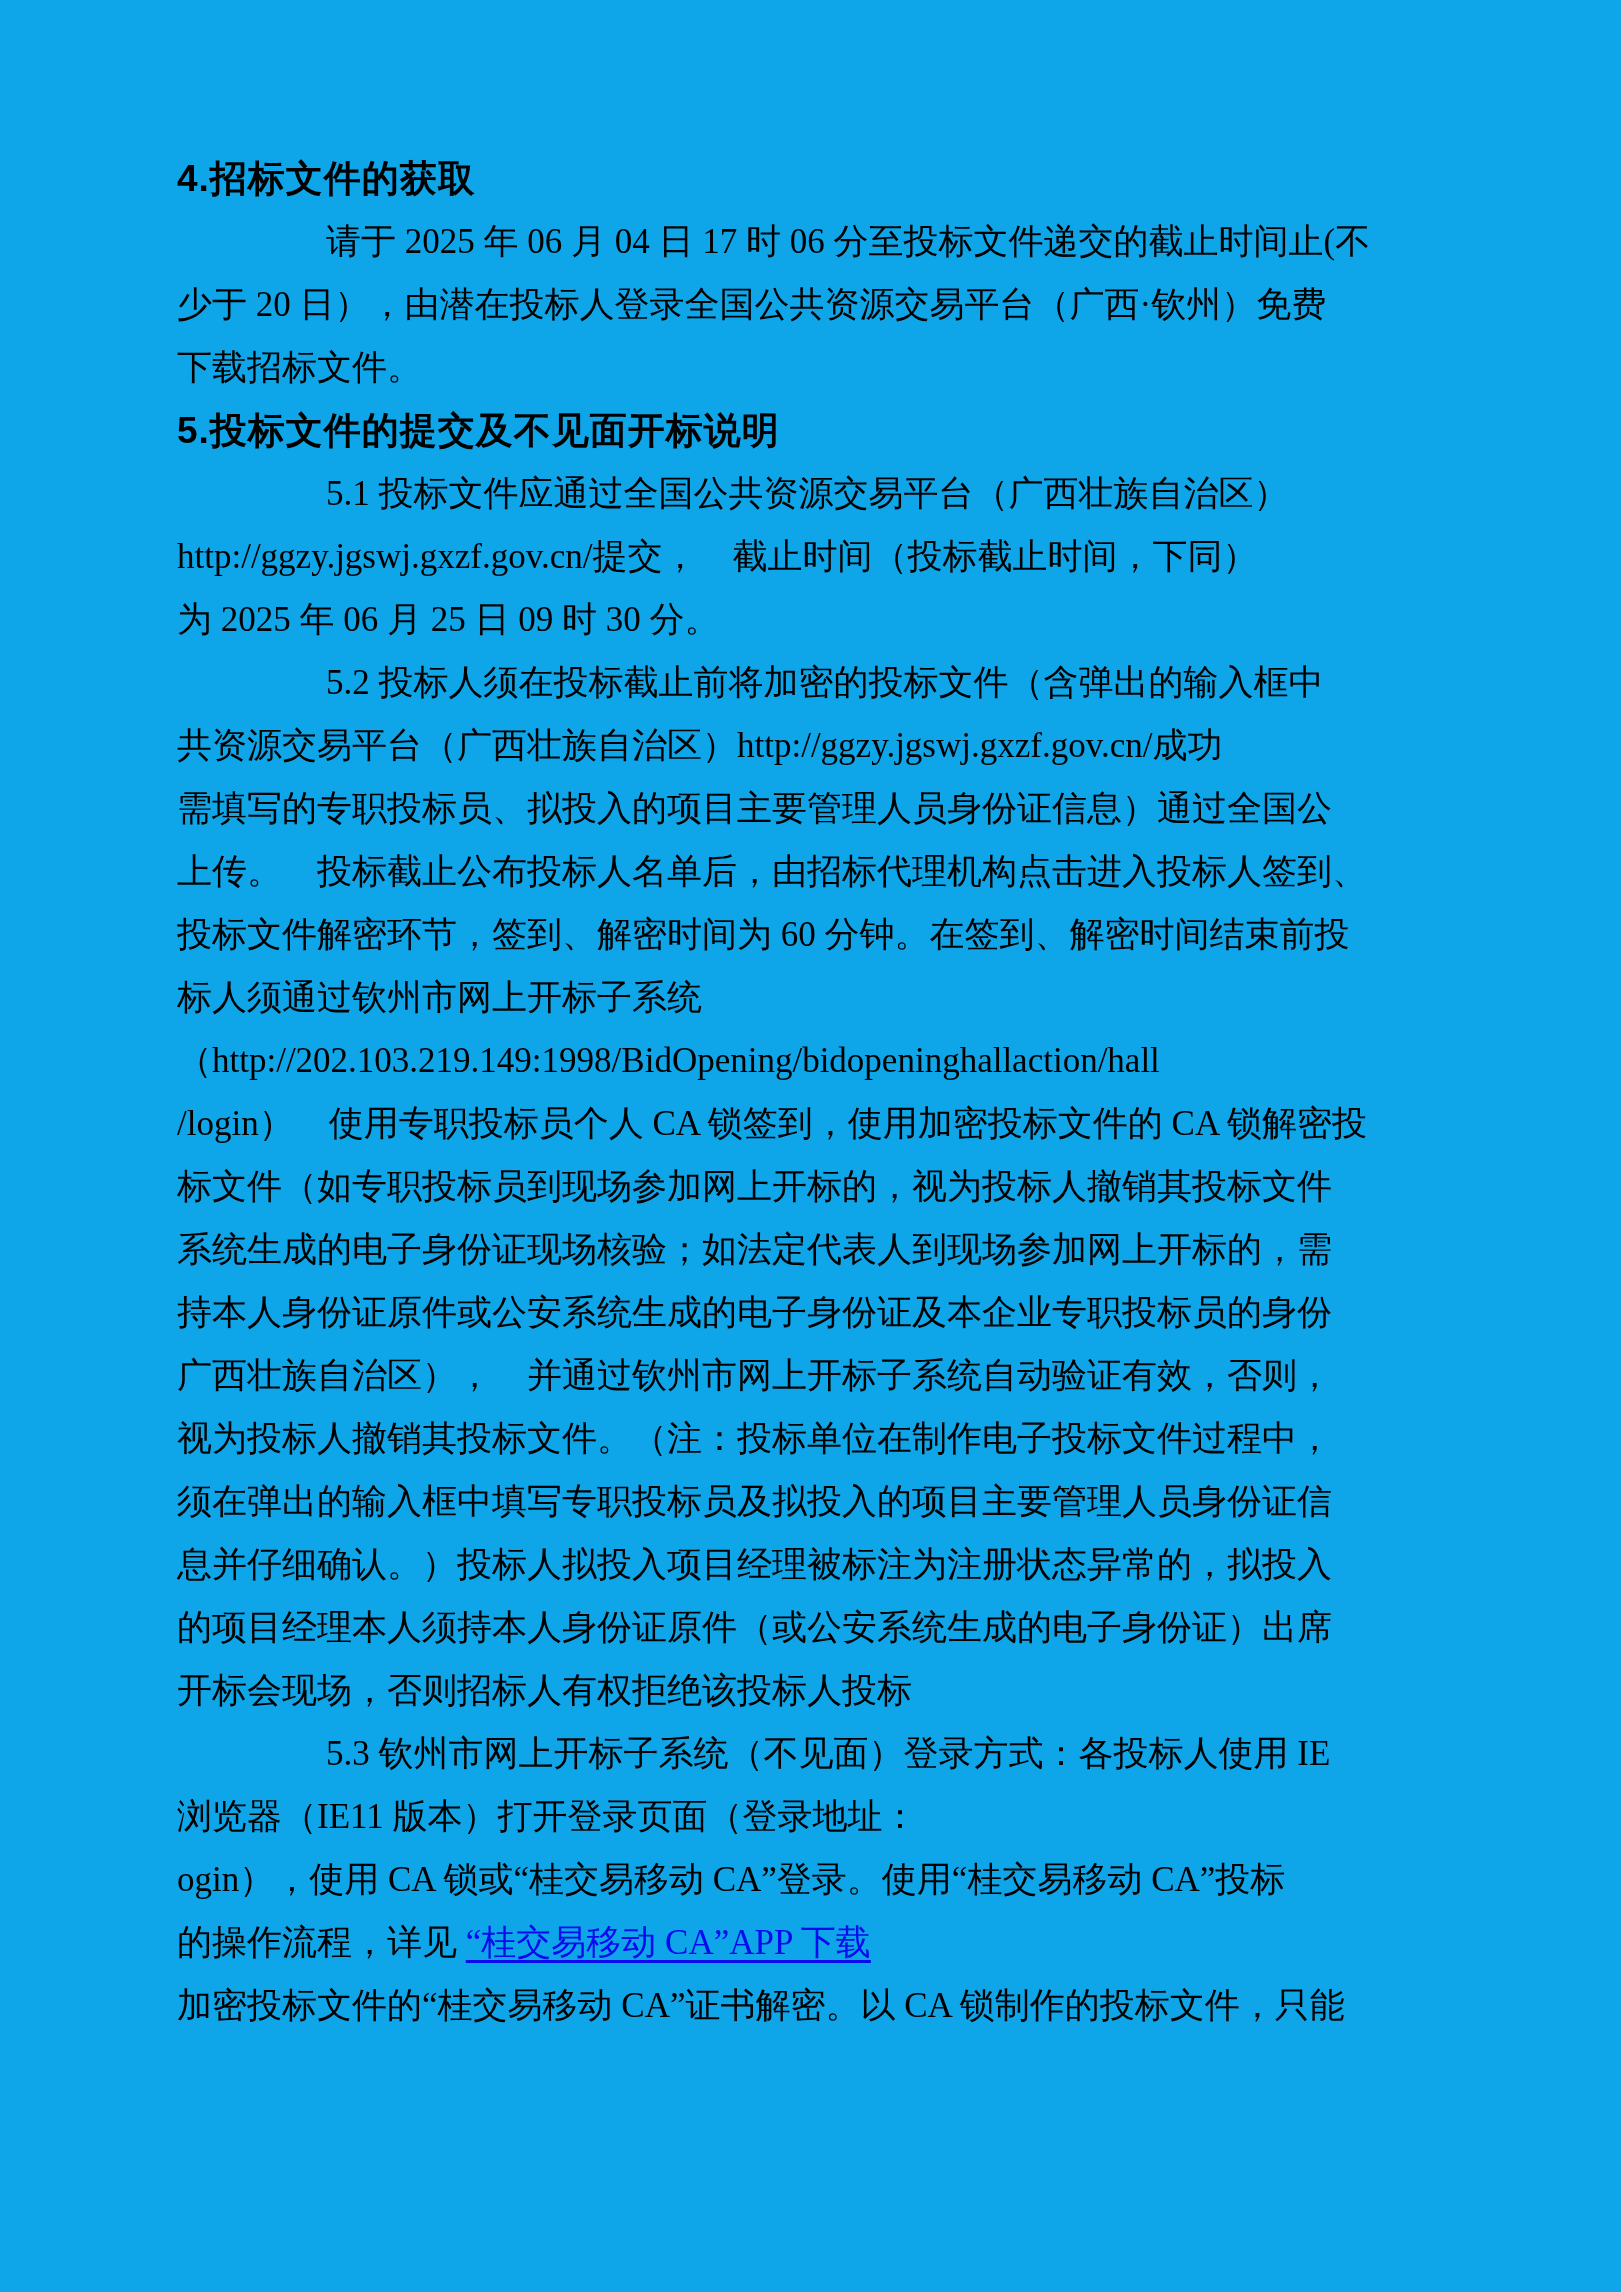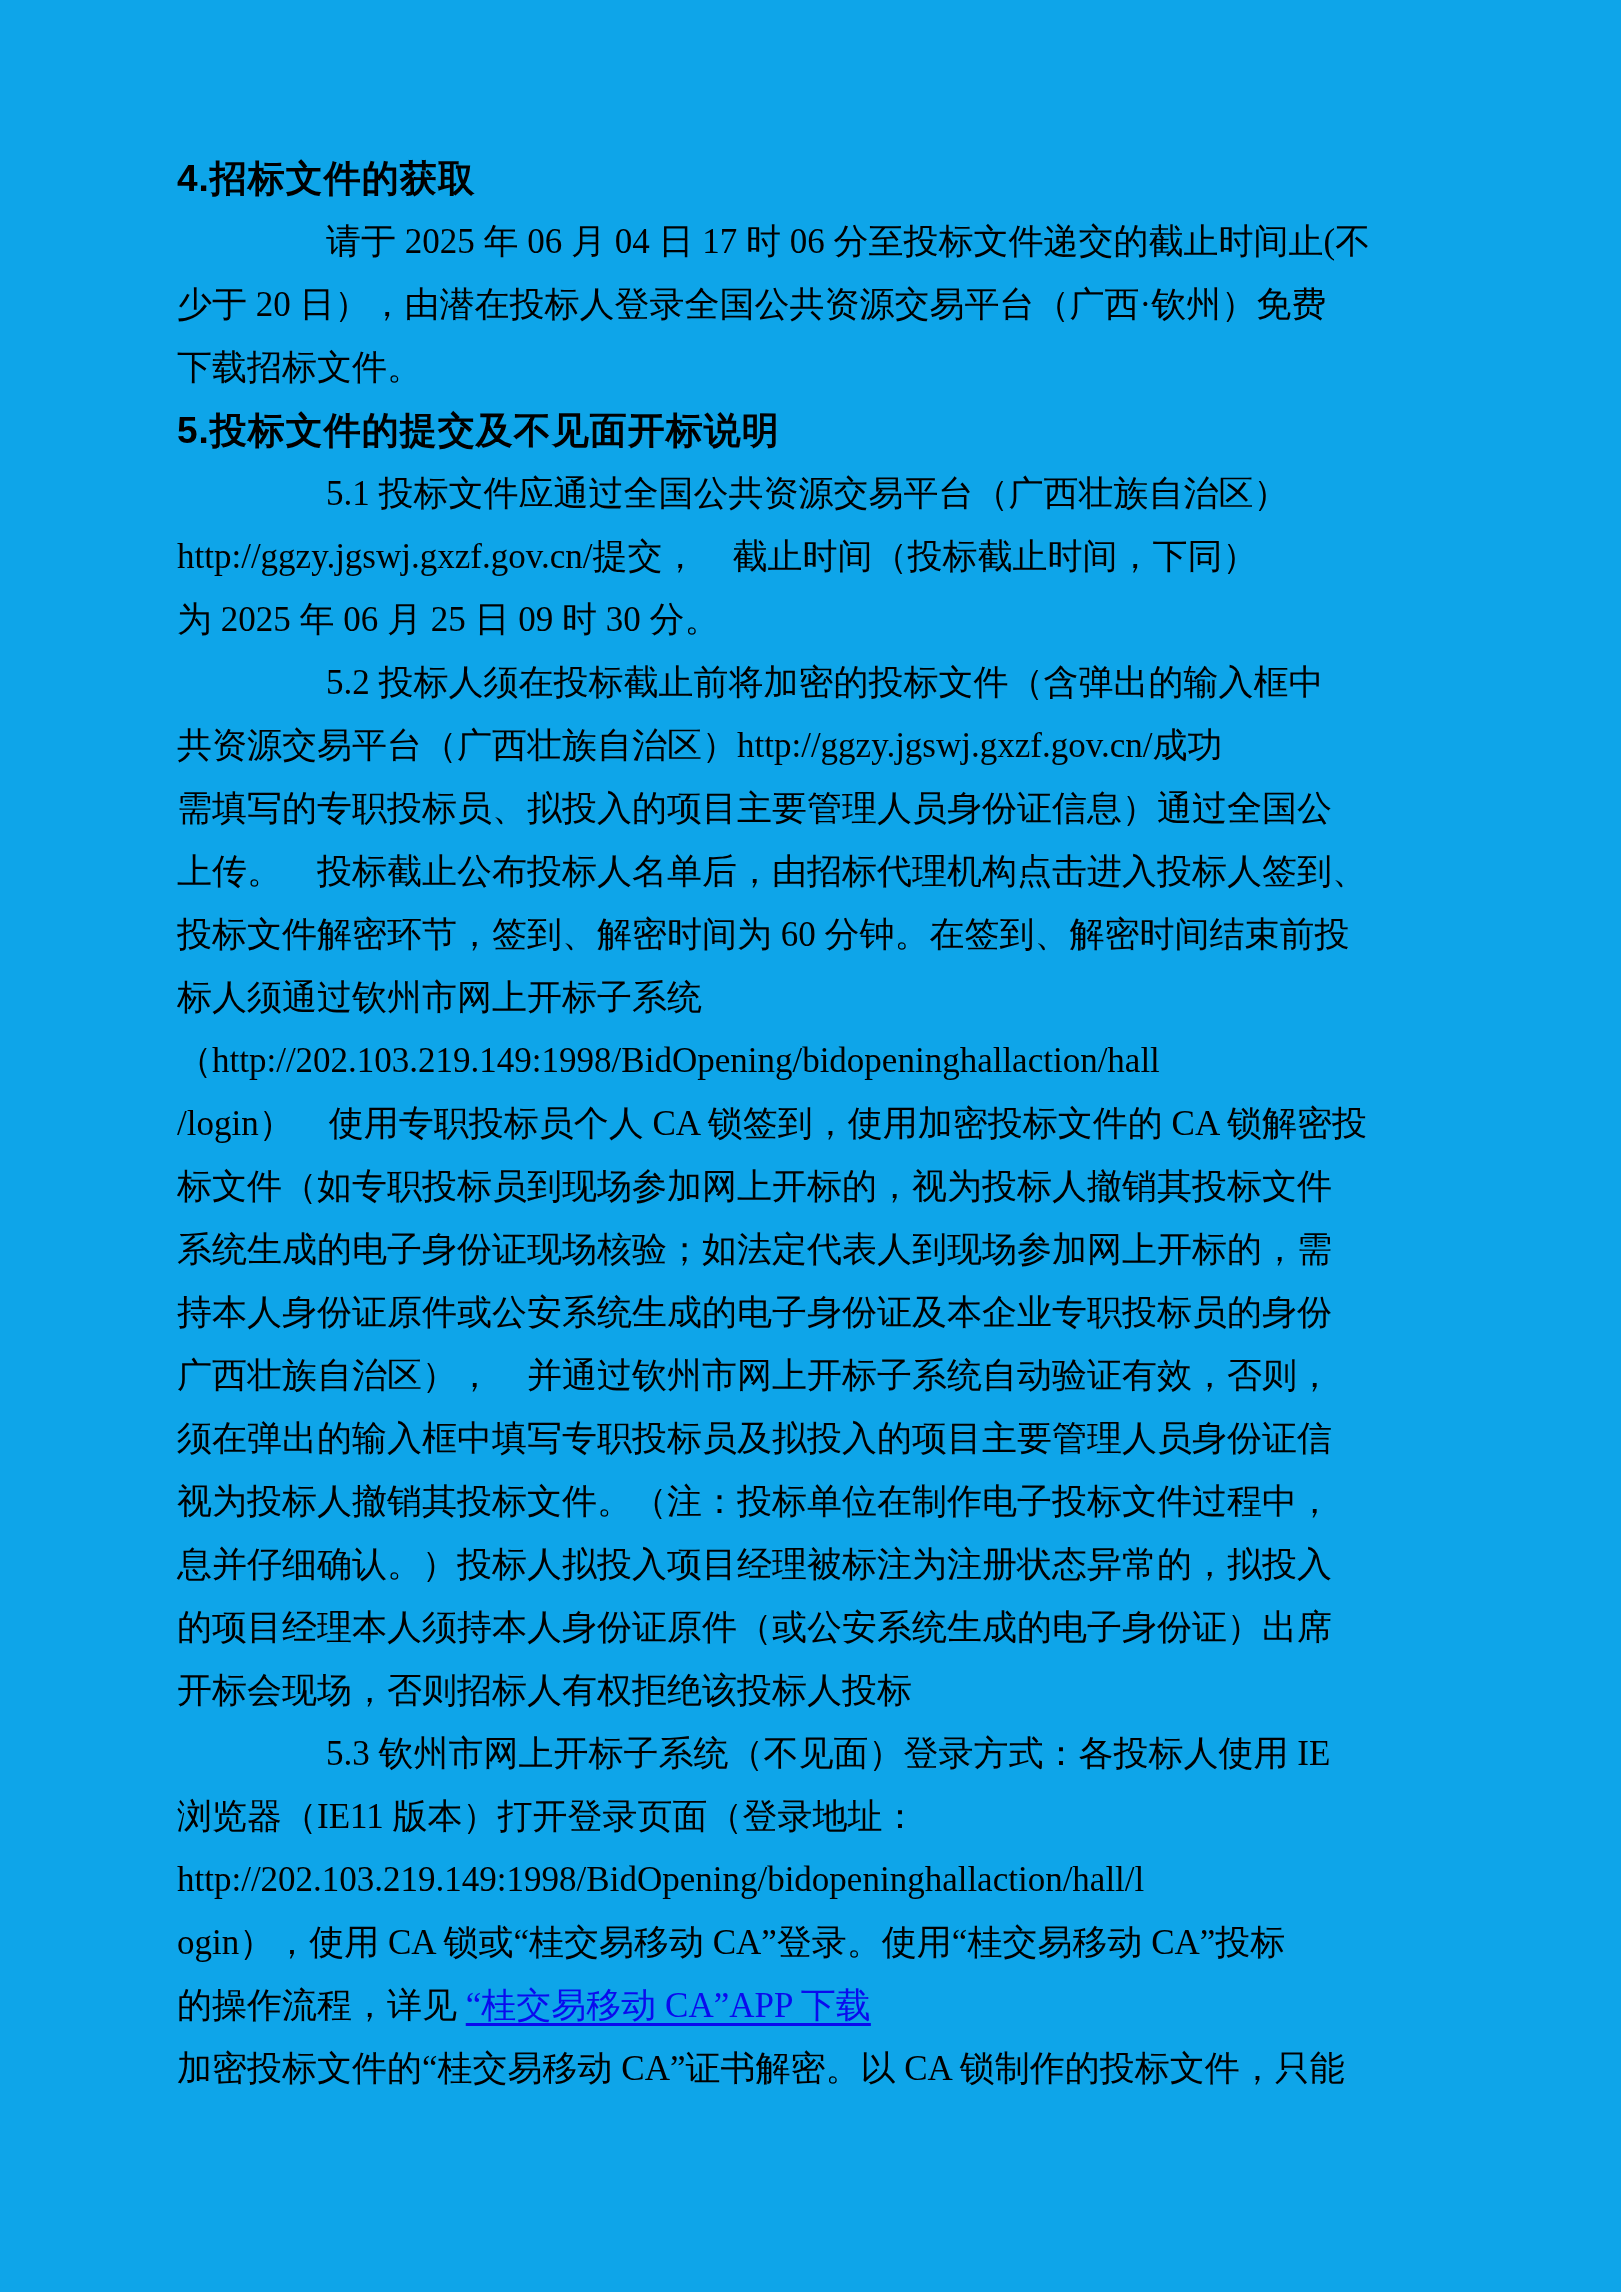--- a/index.html
+++ b/index.html
@@ -68,26 +68,25 @@
       <div class="line cont"><span>需填写的专职投标员、拟投入的项目主要管理人员身份证信息）通过全国公</span></div>
       <div class="line cont"><span>上传。　投标截止公布投标人名单后，由招标代理机构点击进入投标人签到、</span></div>
       <div class="line cont"><span>投标文件解密环节，签到、解密时间为 60 分钟。在签到、解密时间结束前投</span></div>
       <div class="line cont"><span>标人须通过钦州市网上开标子系统</span></div>
       <div class="line cont"><span>（http://202.103.219.149:1998/BidOpening/bidopeninghallaction/hall</span></div>
       <div class="line cont"><span>/login）　使用专职投标员个人 CA 锁签到，使用加密投标文件的 CA 锁解密投</span></div>
       <div class="line cont"><span>标文件（如专职投标员到现场参加网上开标的，视为投标人撤销其投标文件</span></div>
       <div class="line cont"><span>系统生成的电子身份证现场核验；如法定代表人到现场参加网上开标的，需</span></div>
       <div class="line cont"><span>持本人身份证原件或公安系统生成的电子身份证及本企业专职投标员的身份</span></div>
       <div class="line cont"><span>广西壮族自治区），　并通过钦州市网上开标子系统自动验证有效，否则，</span></div>
+      <div class="line cont"><span>视为投标人撤销其投标文件。（注：投标单位在制作电子投标文件过程中，</span></div>
       <div class="line cont"><span>须在弹出的输入框中填写专职投标员及拟投入的项目主要管理人员身份证信</span></div>
-      <div class="line cont"><span>视为投标人撤销其投标文件。（注：投标单位在制作电子投标文件过程中，</span></div>
       <div class="line cont"><span>息并仔细确认。）投标人拟投入项目经理被标注为注册状态异常的，拟投入</span></div>
       <div class="line cont"><span>的项目经理本人须持本人身份证原件（或公安系统生成的电子身份证）出席</span></div>
       <div class="line cont"><span>开标会现场，否则招标人有权拒绝该投标人投标</span></div>
       <div class="line first"><span>5.3 钦州市网上开标子系统（不见面）登录方式：各投标人使用 IE</span></div>
       <div class="line cont"><span>浏览器（IE11 版本）打开登录页面（登录地址：</span></div>
-      <div class="line cont"><span>http://202.103.219.149:1998/BidOpening/bidopeninghallaction/hall/l</span></div>
       <div class="line cont"><span>ogin），使用 CA 锁或“桂交易移动 CA”登录。使用“桂交易移动 CA”投标</span></div>
       <div class="line cont"><span>的操作流程，详见 </span><a class="link" style="color: rgb(10, 10, 238); text-decoration-color: rgb(10, 10, 238); margin-top: 29px;">“桂交易移动 CA”APP 下载</a></div>
       <div class="line cont"><span>加密投标文件的“桂交易移动 CA”证书解密。以 CA 锁制作的投标文件，只能</span></div>
     </div>
 </div>
 
 
 </body></html>

